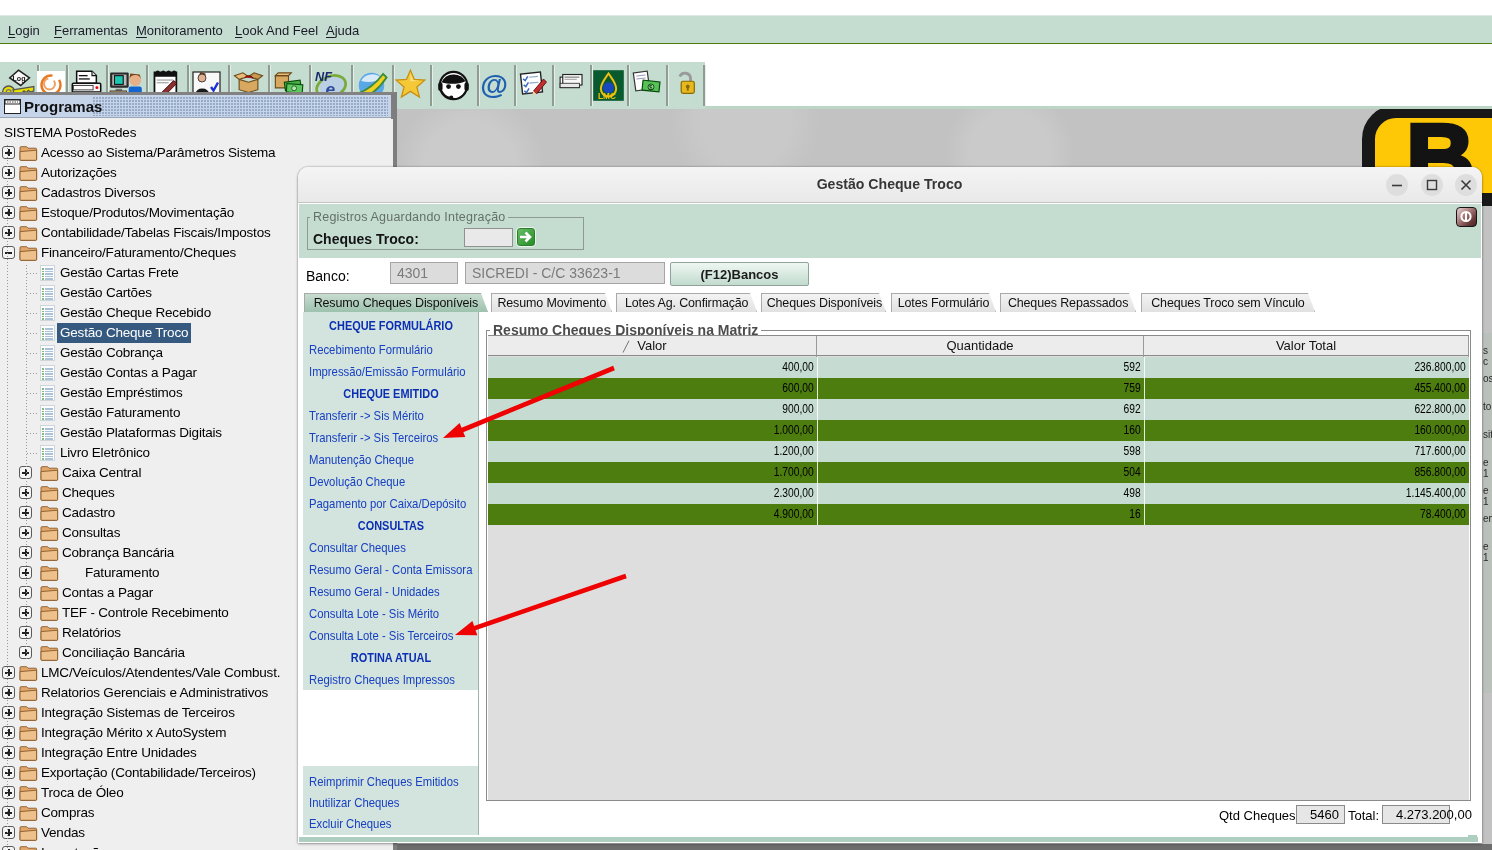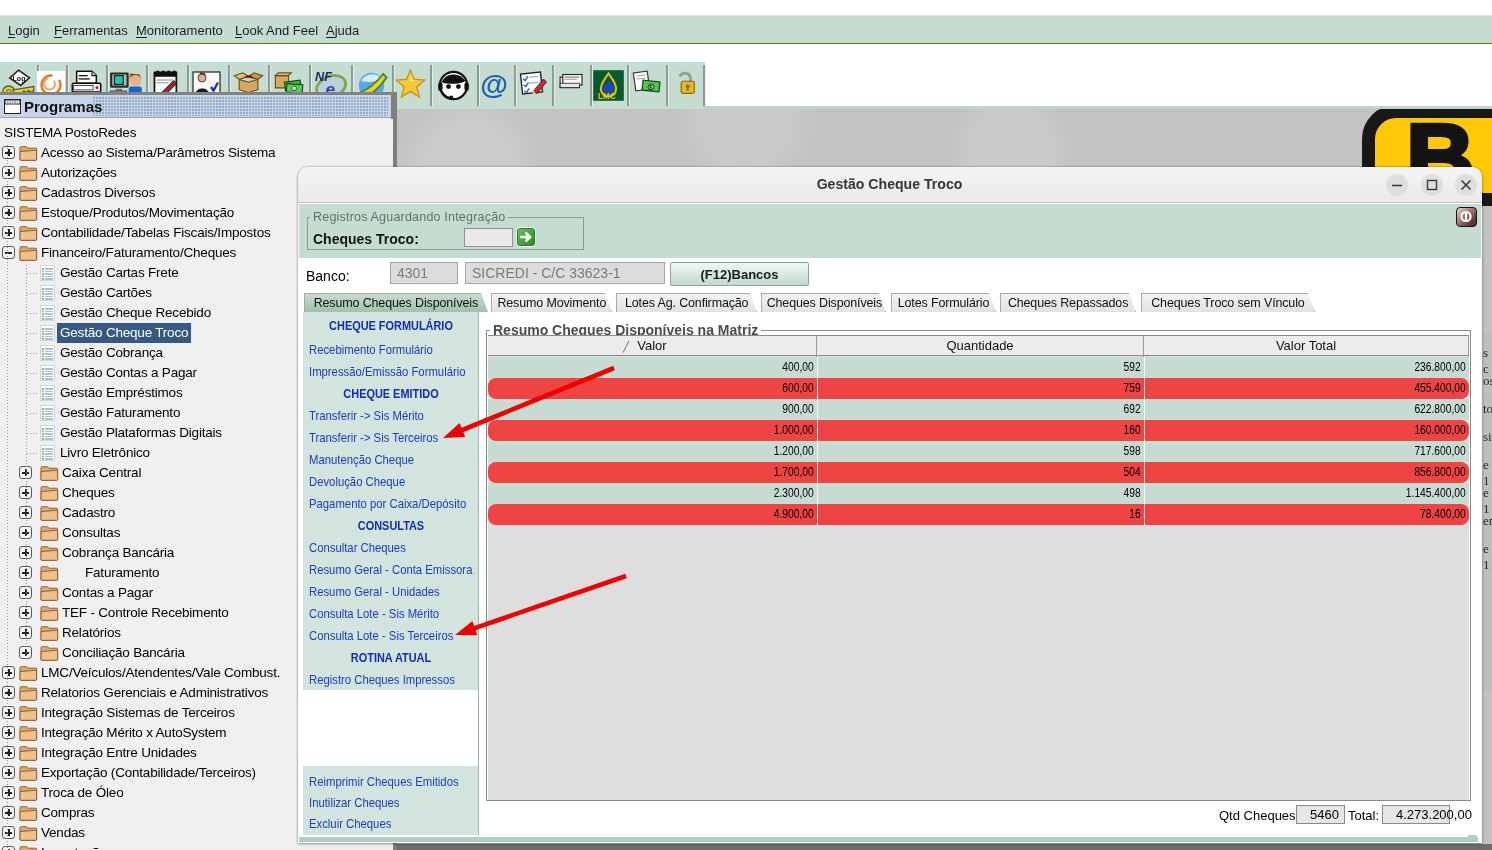--- a/index.html
+++ b/index.html
@@ -89,41 +89,41 @@
 
 #tpanel { position:absolute; left:186px; top:0; width:993px; height:523px; background:#fff; }
 #tgroup { position:absolute; left:1px; top:18px; width:985px; height:471px; border:1px solid #8a8a8a; }
 #tgroup .cap { position:absolute; left:3px; top:-9px; background:#fff; padding:0 3px; font-size:14px; font-weight:bold; color:#4c4c4c; }
 #tbl { position:absolute; left:1px; top:4px; width:981px; height:465px; background:#dedede; }
 #thead { position:absolute; left:0; top:0; width:981px; height:21px; background:#ececec; border-top:1px solid #8a8a8a; border-bottom:1px solid #8a8a8a; }
 .th { position:absolute; top:0; height:21px; line-height:20px; font-size:13px; color:#111; text-align:center; border-right:1px solid #9a9a9a; }
 .colline { position:absolute; top:22px; width:1px; height:168px; background:rgba(255,255,255,0.85); z-index:5; }
 .tr { position:absolute; left:0; width:981px; height:21px; }
 .tr.g { background:#c6dcd2; }
-.tr.w { background:#ef4444;border-radius:8px; }
+.tr.w { background:#4d7c0f; }
 .td { position:absolute; top:0; height:21px; line-height:21px; font-size:12.5px; color:#000; text-align:right; padding-right:4px; transform:scaleX(0.82); transform-origin:100% 50%; }
 #botrow { position:absolute; left:0; top:491px; width:985px; height:32px; background:#fff; }
 #botrow .lb { position:absolute; font-size:13px; color:#000; top:5px; }
 .bfield { position:absolute; top:2px; height:19px; background:#e6e6e6; border:1px solid #8a8a8a; font-size:13px; color:#000; text-align:right; line-height:17px; padding-right:5px; }
 
 
 #arrows { left:0; top:0; width:1492px; height:850px; pointer-events:none; z-index:50; }
 </style>
 </head>
 <body>
 <div id="stage">
   <div class="abs" id="desktop"></div>
   <div class="abs" id="deskbottom"></div>
   <div class="abs" style="left:0;top:92px;width:705px;height:3px;background:#7e7e7e;"></div>
   <div class="abs" id="blogo">
     <svg width="194" height="75" style="position:absolute;left:0;top:0">
         <text x="31" y="72" font-family="Liberation Sans" font-size="95" font-weight="bold" fill="#131313" stroke="#131313" stroke-width="4">B</text>
       </svg>
   </div>
-  <div class="abs" id="rightfrag" style="left:1483px;top:333px;width:9px;height:360px;background:#b9c1ba;overflow:hidden;font-size:13px;color:#2a2a2a;font-family:Liberation Serif, serif;">
+  <div class="abs" id="rightfrag" style="left:1483px;top:333px;width:9px;height:360px;background:#b9c1ba;overflow:hidden;font-size:10px;color:#2a2a2a;">
     <div style="position:absolute;left:0;top:12px;">s c</div>
     <div style="position:absolute;left:0;top:40px;">os</div>
     <div style="position:absolute;left:0;top:68px;">to</div>
     <div style="position:absolute;left:0;top:96px;">sit</div>
     <div style="position:absolute;left:0;top:124px;">e 1</div>
     <div style="position:absolute;left:0;top:152px;">e 1</div>
     <div style="position:absolute;left:0;top:180px;">em</div>
     <div style="position:absolute;left:0;top:208px;">e 1</div>
   </div>
   <div class="abs" id="menubar">

